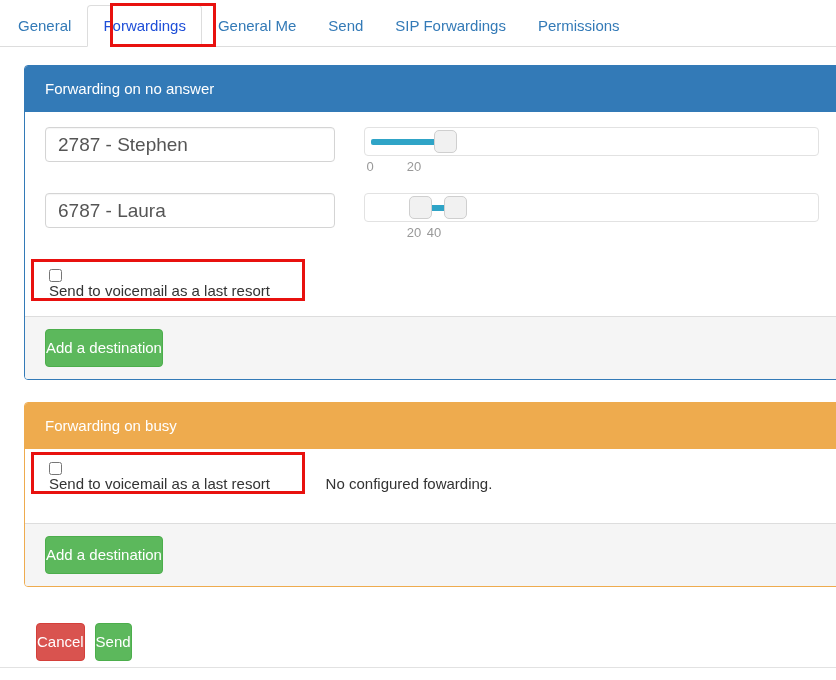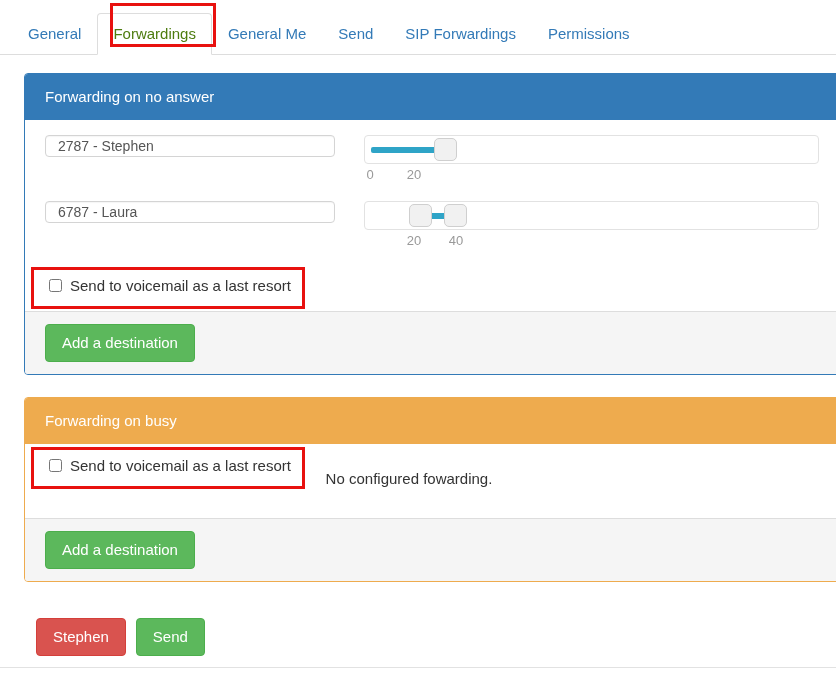--- a/index.html
+++ b/index.html
@@ -13,42 +13,42 @@
     font-family: "Liberation Sans", sans-serif;
     font-size: 14px;
     color: #333333;
     overflow: hidden;
     position: relative;
   }
 
   
   .tabbar {
     position: relative;
-    height: 55px;
+    height: 47px;
     border-bottom: 1px solid #dddddd;
     box-sizing: border-box;
-    padding-left: 12px;
+    padding-left: 2px;
     display: flex;
     align-items: flex-end;
   }
   .tab {
     font-size: 15px;
     color: #337ab7;
     padding: 10px 15px;
     line-height: 20px;
     cursor: pointer;
     position: relative;
     bottom: -1px;
     border: 1px solid transparent;
     border-radius: 4px 4px 0 0;
     background: transparent;
     white-space: nowrap;
   }
   .tab.active {
-    color: #4d7c0f;
+    color: #1d4ed8;
     background: #ffffff;
     border-color: #dddddd #dddddd #ffffff;
     cursor: default;
   }
   .annot-tab {
     position: absolute;
     left: 110px;
     top: 3px;
     width: 106px;
     height: 44px;
@@ -100,26 +100,26 @@
   }
 
   
   .dest-row {
     display: flex;
     align-items: flex-start;
     margin-bottom: 14px;
   }
   .dest-input {
     width: 290px;
-    height: 22px;
+    height: 35px;
     box-sizing: border-box;
     border: 1px solid #d4d4d4;
     border-radius: 4px;
     padding: 6px 12px;
-    font-size: 14px;
+    font-size: 19px;
     font-family: "Liberation Sans", sans-serif;
     color: #555555;
     background: #ffffff;
     box-shadow: inset 0 1px 1px rgba(0,0,0,0.045);
     outline: none;
   }
   .slider-col {
     margin-left: 29px;
     width: 455px;
   }
@@ -172,25 +172,25 @@
   }
 
   
   .check-row {
     position: relative;
     padding: 8px 0 10px 0;
     margin-top: 2px;
   }
   .check-label {
     display: inline-flex;
-    align-items: center;
     font-size: 15px;
     color: #333333;
     cursor: pointer;
     padding: 2px 6px 2px 4px;
+    flex-direction: column;
   }
   .check-label input[type="checkbox"] {
     width: 13px;
     height: 13px;
     margin: 0 8px 0 0;
     cursor: pointer;
   }
   .annot-check {
     position: absolute;
     left: -14px;
@@ -201,21 +201,21 @@
     box-sizing: border-box;
     pointer-events: none;
   }
 
   
   .btn {
     display: inline-block;
     font-size: 15px;
     font-family: "Liberation Sans", sans-serif;
     line-height: 20px;
-    padding: 8px 16px;
+    padding: 8px 0;
     border-radius: 4px;
     border: 1px solid transparent;
     cursor: pointer;
     color: #ffffff;
   }
   .btn-success { background: #5cb85c; border-color: #4cae4c; }
   .btn-danger  { background: #d9534f; border-color: #d43f3a; }
 
   .empty-msg {
     text-align: center;
@@ -281,21 +281,21 @@
         <div class="slider-col">
           <div class="slider-box">
             <div class="slider-track">
               <div class="slider-fill" style="left:11%; width:8%;"></div>
               <div class="slider-handle" style="left:11%;"></div>
               <div class="slider-handle" style="left:19%;"></div>
             </div>
           </div>
           <div class="slider-labels">
             <span class="slider-label" style="left:50px;">20</span>
-            <span class="slider-label" style="left:92px;">40</span>
+            <span class="slider-label" style="left:70px;">40</span>
           </div>
         </div>
       </div>
 
       <div class="check-row">
         <label class="check-label">
           <input type="checkbox" style="">
           <span>Send to voicemail as a last resort</span>
         </label>
         <div class="annot-check"></div>
@@ -321,18 +321,18 @@
         <div class="annot-check"></div>
       </div>
     </div>
 
     <div class="panel-footer">
       <button class="btn btn-success">Add a destination</button>
     </div>
   </div>
 
   <div class="actions">
-    <button class="btn btn-danger">Stephen</button>
+    <button class="btn btn-danger">Cancel</button>
     <button class="btn btn-success">Send</button>
   </div>
 </div>
 
 <div class="bottom-rule"></div>
 
 </body></html>

